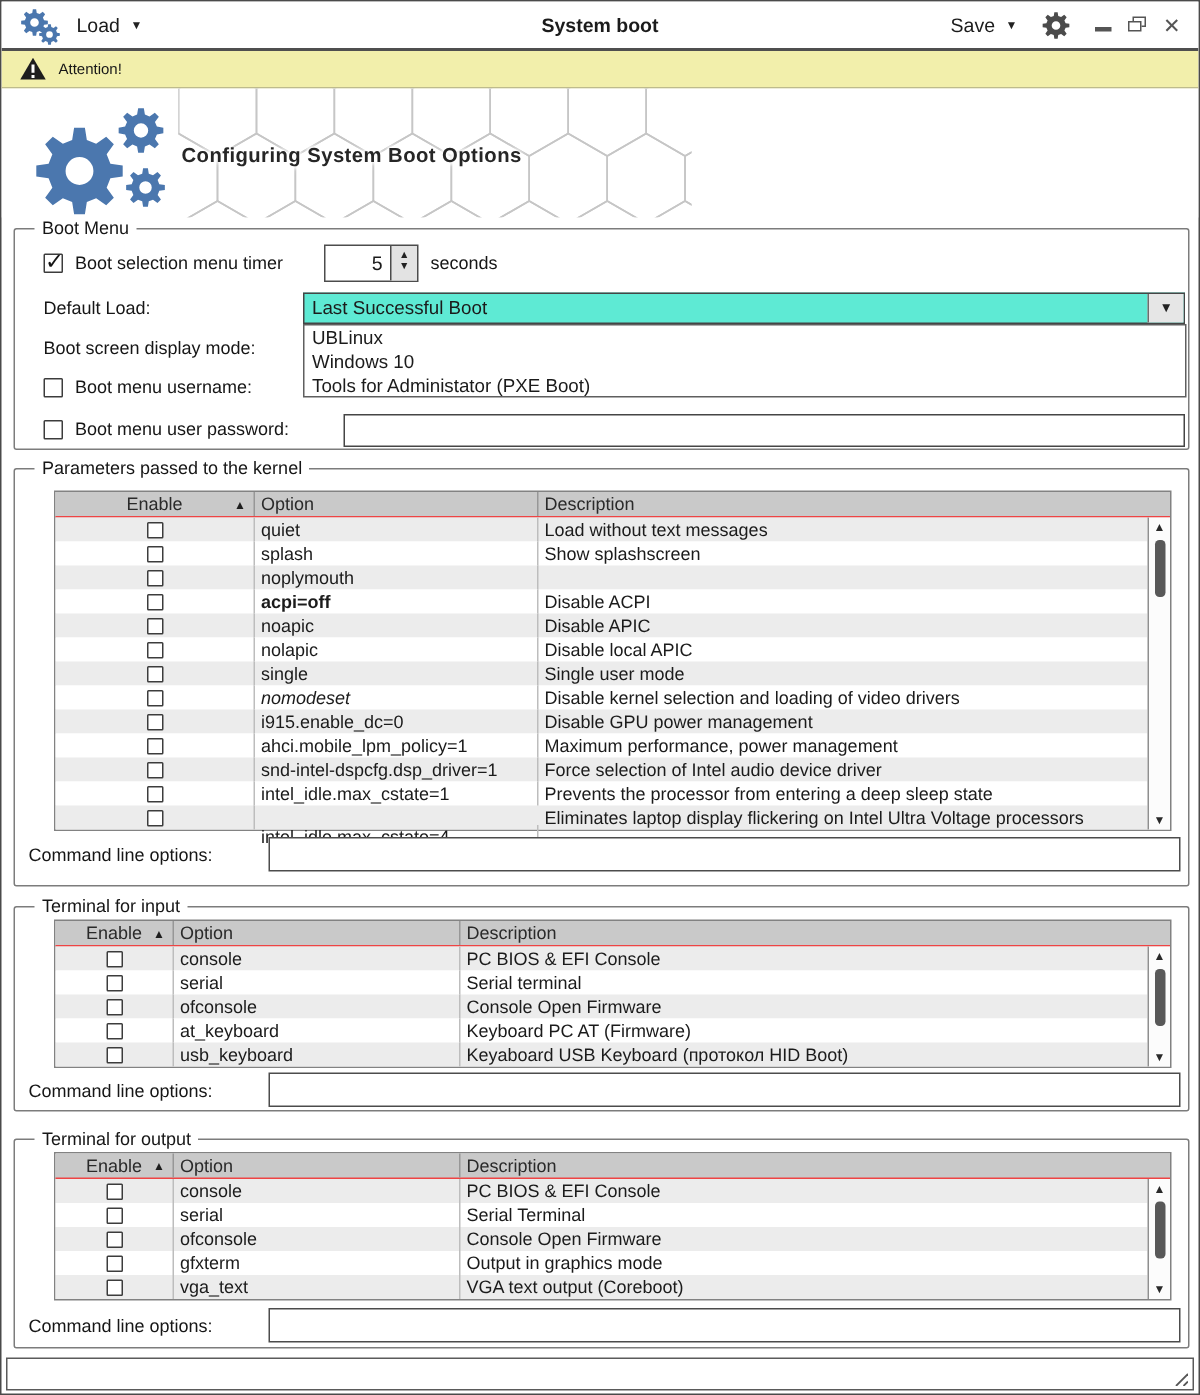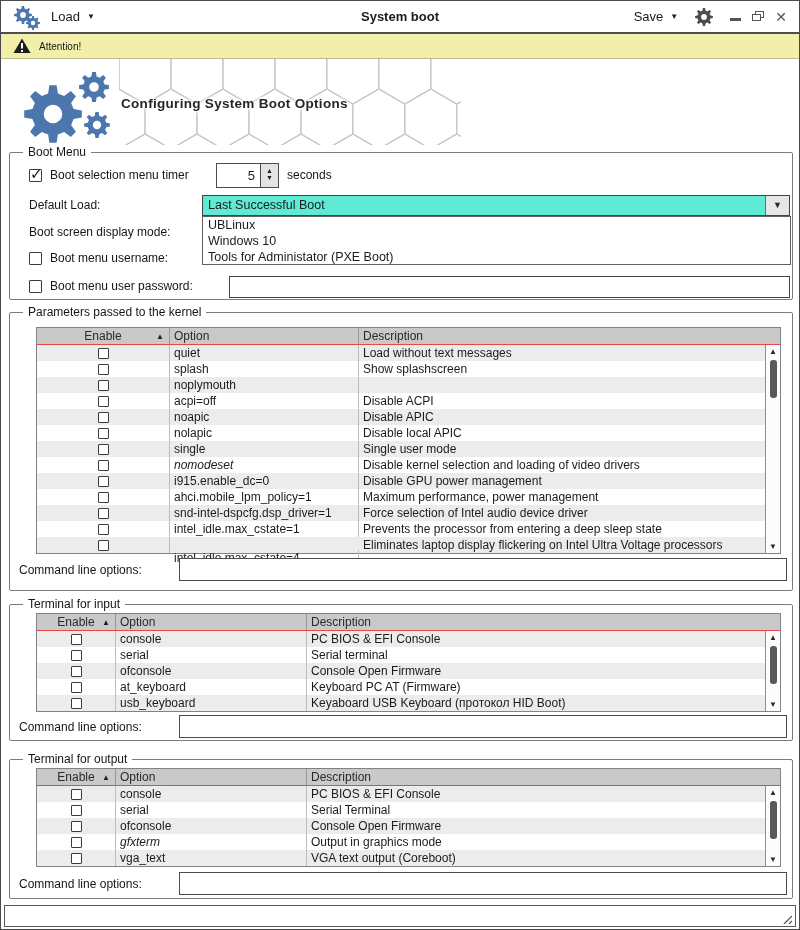--- a/index.html
+++ b/index.html
@@ -265,21 +265,21 @@
           <div class="trow alt">
             <div class="td td-enable" style="width: 133px;">
               <span class="cb"></span>
             </div>
             <div class="td" style="width: 189px;">noplymouth</div>
           </div>
           <div class="trow">
             <div class="td td-enable" style="width: 133px;">
               <span class="cb"></span>
             </div>
-            <div class="td" style="width: 189px;">acpi=off</div>
+            <div class="td" style="width: 189px; font-weight: bold;">acpi=off</div>
             <div class="td td-desc">Disable ACPI</div>
           </div>
           <div class="trow alt">
             <div class="td td-enable" style="width: 133px;">
               <span class="cb"></span>
             </div>
             <div class="td" style="width: 189px;">noapic</div>
             <div class="td td-desc">Disable APIC</div>
           </div>
           <div class="trow">
@@ -449,21 +449,21 @@
             <div class="td td-enable" style="width: 79px;">
               <span class="cb"></span>
             </div>
             <div class="td" style="width: 191px;">ofconsole</div>
             <div class="td td-desc">Console Open Firmware</div>
           </div>
           <div class="trow">
             <div class="td td-enable" style="width: 79px;">
               <span class="cb"></span>
             </div>
-            <div class="td" style="width: 191px; font-style: italic;">gfxterm</div>
+            <div class="td" style="width: 191px;">gfxterm</div>
             <div class="td td-desc">Output in graphics mode</div>
           </div>
           <div class="trow alt">
             <div class="td td-enable" style="width: 79px;">
               <span class="cb"></span>
             </div>
             <div class="td" style="width: 191px;">vga_text</div>
             <div class="td td-desc">VGA text output (Coreboot)</div>
           </div>
         </div>

